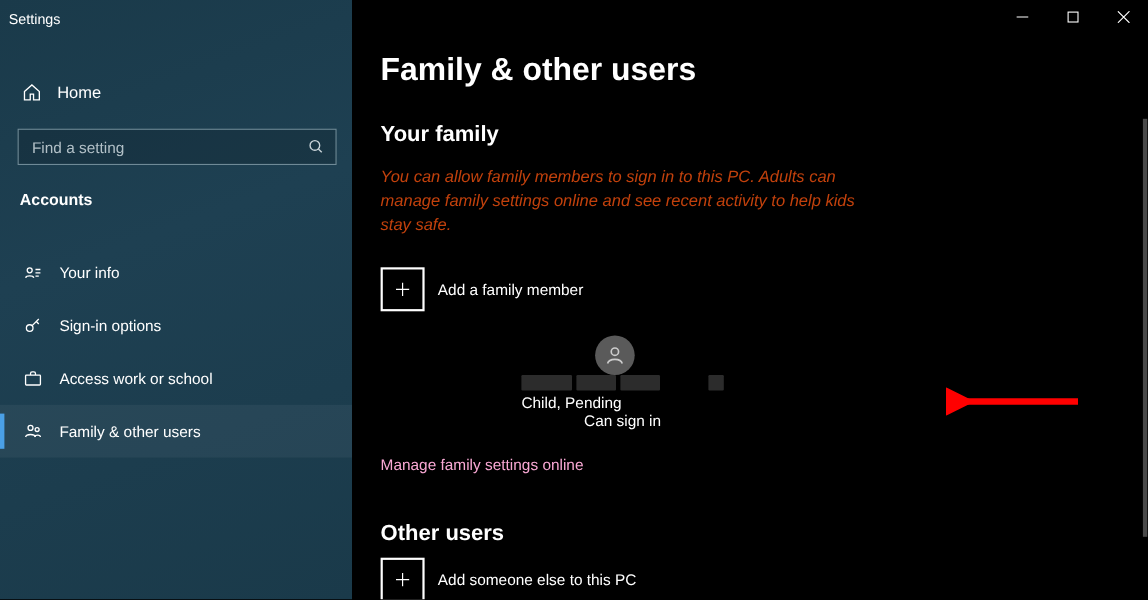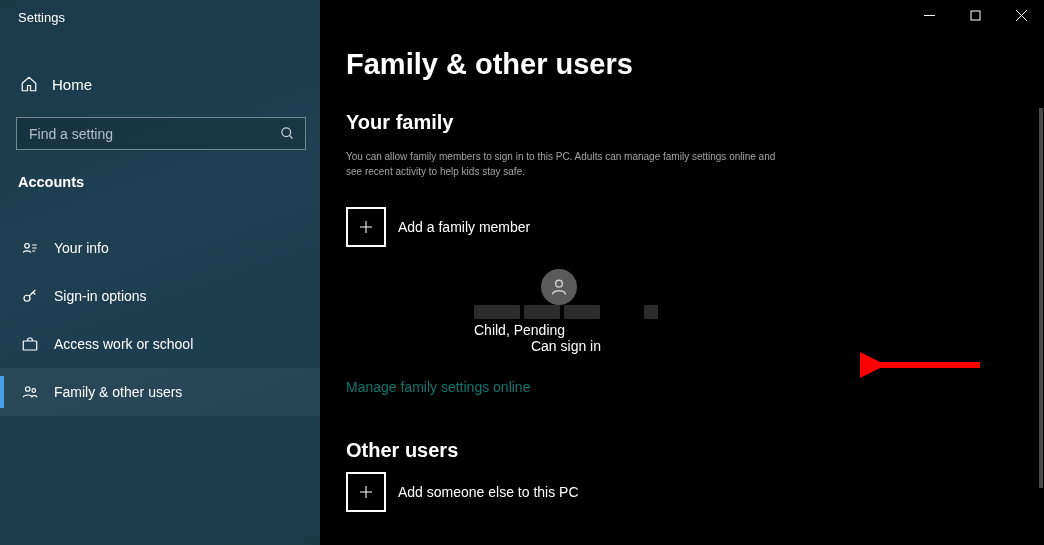--- a/index.html
+++ b/index.html
@@ -13,21 +13,21 @@
     }
     .sidebar {
       position: absolute;
       left: 0; top: 0; bottom: 0;
       width: 320px;
       background: linear-gradient(160deg, #1a3a4a 0%, #1e4052 40%, #1a3a4a 100%);
     }
     .sidebar-title {
       font-size: 13px;
       color: #fff;
-      padding: 10px 0 0 18px;
+      padding: 10px 0 0 8px;
     }
     .home-row {
       display: flex; align-items: flex-end;
       padding: 14px 0 0 20px;
       margin-top: 36px;
       cursor: pointer;
     }
     .home-row svg { width: 18px; height: 18px; margin-right: 14px; }
     .home-row span { font-size: 15px; }
     .search-box {
@@ -98,24 +98,25 @@
     }
     .page-title {
       font-size: 29px; font-weight: 600;
       margin-bottom: 30px;
     }
     .subhead {
       font-size: 20px; font-weight: 600;
       margin-bottom: 16px;
     }
     .desc {
-      font-size: 10px; color: #a3a3a3;
+      font-size: 15px; color: #c2410c;
       line-height: 1.45;
       max-width: 440px;
       margin-bottom: 28px;
+      font-style: italic;
     }
     .add-row {
       display: flex; align-items: center;
       cursor: pointer;
       margin-bottom: 22px;
     }
     .plus-box {
       width: 40px; height: 40px;
       border: 2px solid #fff;
       display: flex; align-items: center; justify-content: center;
@@ -139,21 +140,21 @@
       flex-shrink: 0;
     }
     .avatar svg { width: 20px; height: 20px; }
     .member-info { flex: 1; }
     .member-name { display: flex; gap: 4px; margin-bottom: 3px; }
     .redact { background: #2c2c2c; height: 14px; display: inline-block; border-radius: 1px; }
     .member-status { font-size: 14px; color: #fff; }
     .signin-status { font-size: 14px; white-space: nowrap; }
 
     .manage-link {
-      font-size: 14px; color: #0f766e;
+      font-size: 14px; color: #f9a8d4;
       cursor: pointer;
       margin-bottom: 44px;
       display: inline-block;
     }
     .arrow-overlay {
       position: absolute;
       left: 540px; top: 352px;
       pointer-events: none;
     }
 

